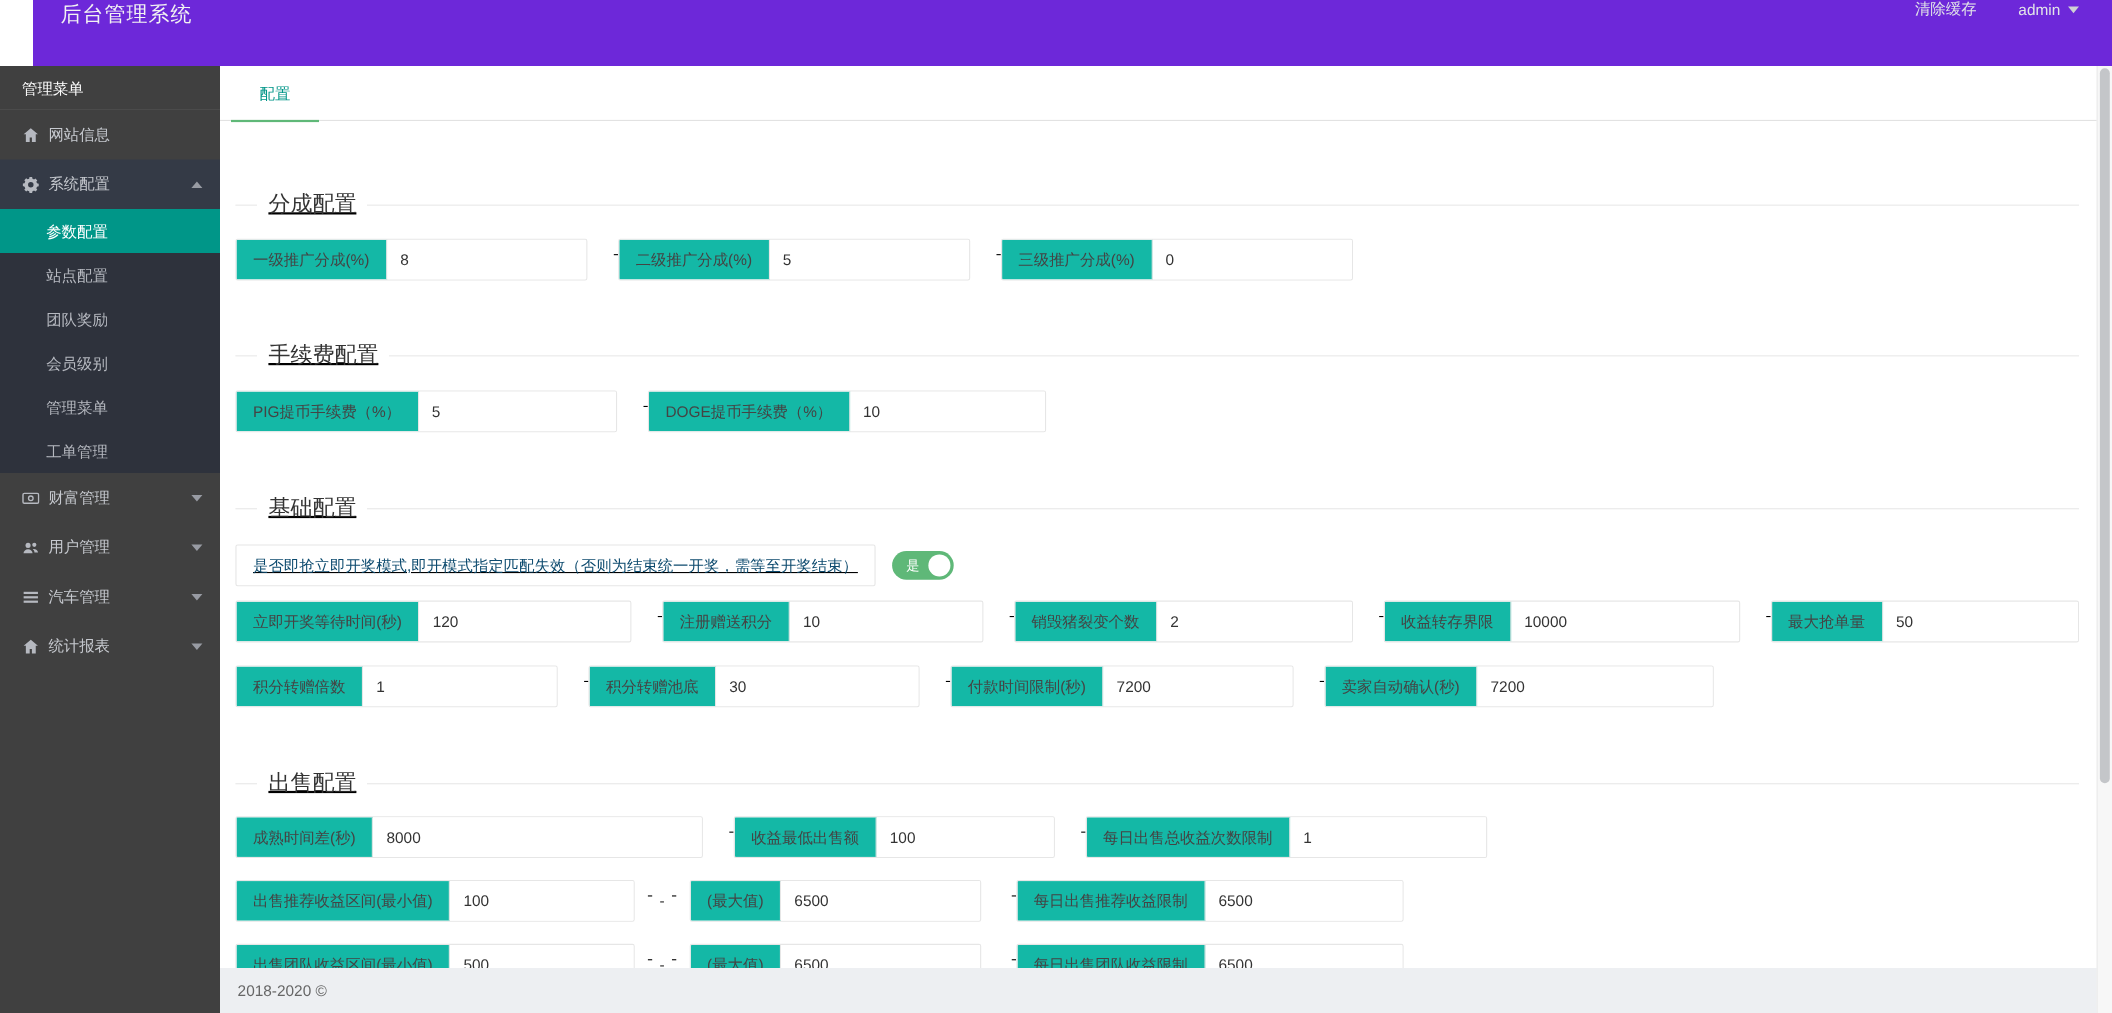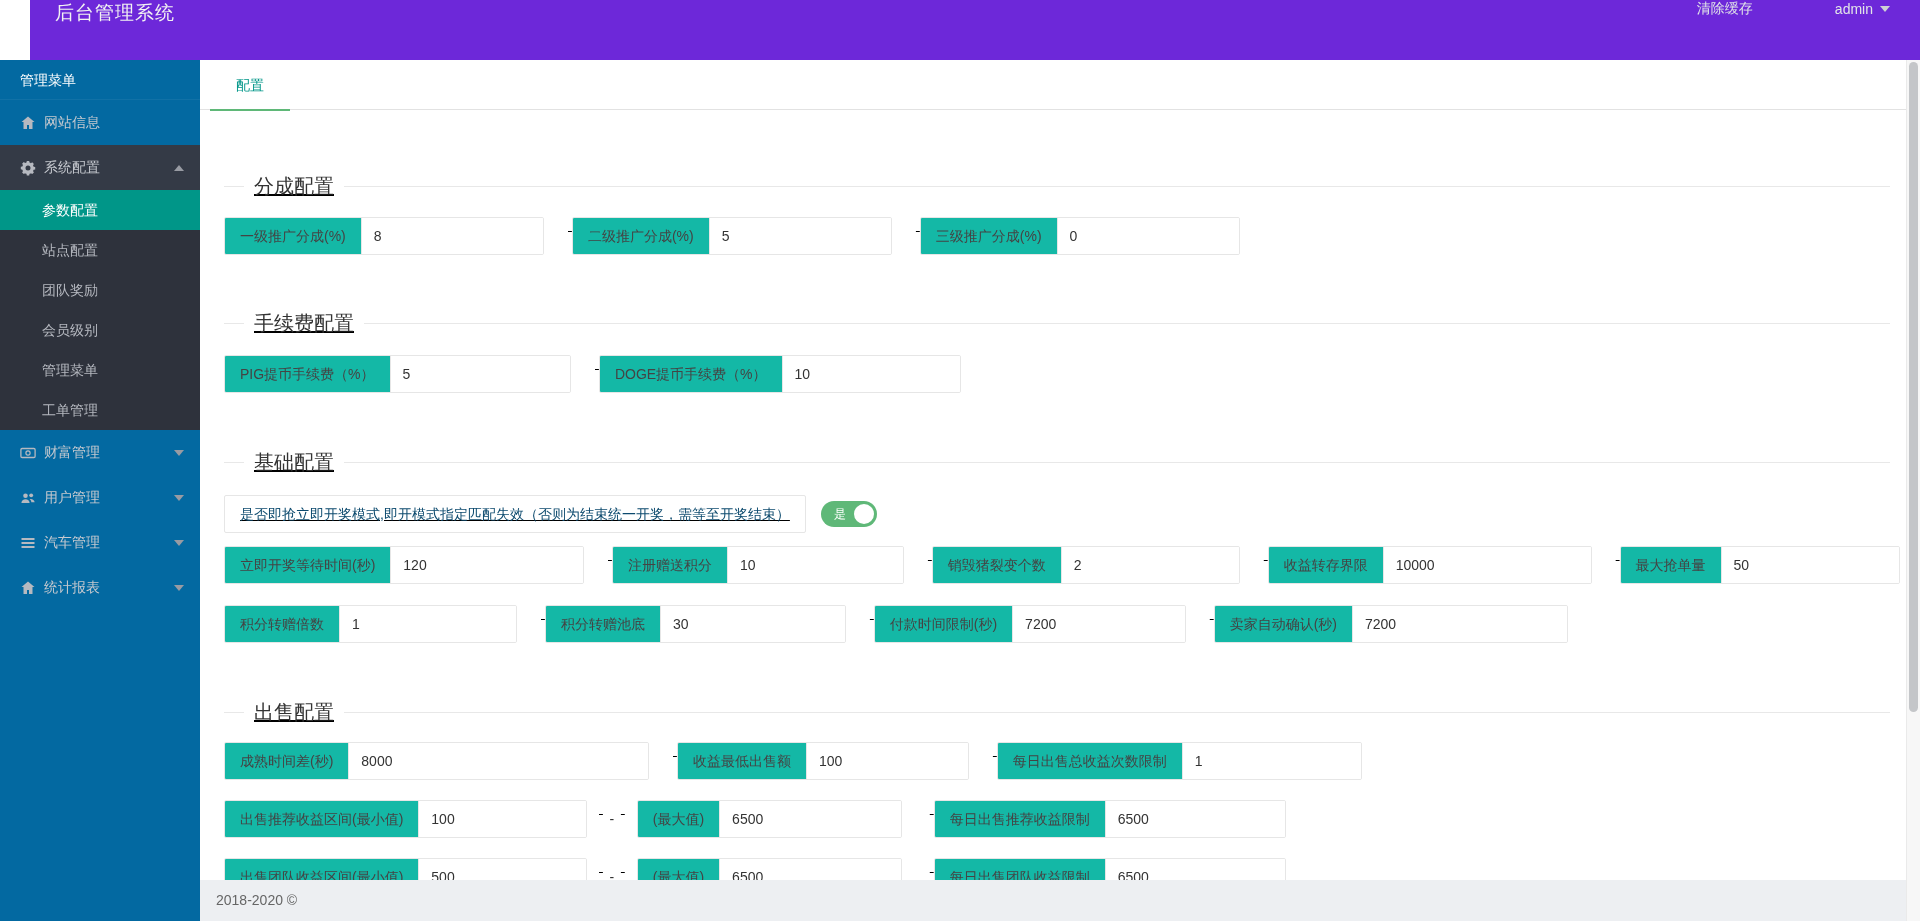--- a/index.html
+++ b/index.html
@@ -1,46 +1,46 @@
 <!DOCTYPE html>
 <html><head>
 <meta charset="utf-8">
 <style>
   * { box-sizing: border-box; margin: 0; padding: 0; }
   html,body { width:1920px; height:921px; overflow:hidden; font-family:"Liberation Sans","DejaVu Sans",sans-serif; font-size:14px; }
 
   
   .header { position:fixed; top:0; left:0; right:0; height:60px; background:#6d28d9; display:flex; align-items:flex-start; z-index:30;margin-left:30px; }
   .logo { width:200px; padding-left:25px; font-size:19px; color:#f2f2f2; letter-spacing:1px; white-space:nowrap; }
-  .header-right { margin-left:auto; display:flex; align-items:center; padding-right:30px;gap:44px; }
+  .header-right { margin-left:auto; display:flex; align-items:center; padding-right:30px; }
   .header-link { color:#e2e4e8; font-size:14px; cursor:pointer; margin-right:38px; }
   .header-user { color:#e2e4e8; font-size:14px; cursor:pointer; display:flex; align-items:center; }
   .caret-down { display:inline-block; width:0; height:0; margin-left:7px; border-left:5px solid transparent; border-right:5px solid transparent; border-top:6px solid #cfd1d5; }
 
   
-  .sidebar { position:fixed; top:60px; left:0; bottom:0; width:200px; background:#0369a1; z-index:20; }
+  .sidebar { position:fixed; top:60px; left:0; bottom:0; width:200px; background:#404040; z-index:20; }
   .menu-title { height:40px; line-height:40px; padding-left:20px; color:#ffffff; font-size:14px; border-bottom:1px solid rgba(255,255,255,0.06); }
   .nav-item { height:45px; display:flex; align-items:center; padding:0 16px 0 20px; color:#c6c9cf; cursor:pointer; }
   .nav-item.expanded { background:#343A46; }
   .nav-icon { width:24px; display:inline-flex; align-items:center; color:#b6b9c0; flex:none; }
   .nav-icon svg { width:16px; height:16px; }
   .nav-label { flex:1; white-space:nowrap; }
   .tri-up { width:0; height:0; border-left:5px solid transparent; border-right:5px solid transparent; border-bottom:6px solid #989ba3; }
   .tri-down { width:0; height:0; border-left:5px solid transparent; border-right:5px solid transparent; border-top:6px solid #989ba3; }
   .sub-menu { background:#2E323C; }
   .sub-item { height:40px; line-height:40px; padding-left:42px; color:#b6b9c0; cursor:pointer; white-space:nowrap; }
   .sub-item.active { background:#009688; color:#ffffff; }
 
   
   .main { position:fixed; top:60px; left:200px; right:0; bottom:0; background:#ffffff; overflow:hidden;text-decoration:underline; }
   .tabbar { height:50px; border-bottom:1px solid #e2e2e2; padding-left:10px; white-space:nowrap; }
   .tab-item { display:inline-block; position:relative; height:50px; line-height:50px; padding:0 26px; font-size:14px; color:#009688; cursor:pointer; }
   .tab-underline { position:absolute; left:0; right:0; bottom:-1px; height:2px; background:#5FB878; }
 
-  .form { padding:0 30px 0 24px; }
+  .form { padding:0 30px 0 14px; }
   fieldset.field { border:0; border-top:1px solid #e8e8e8; margin-top:55px; padding:0; }
   fieldset.field.first { margin-top:62px; }
   fieldset.field legend { margin-left:20px; padding:0 10px; font-size:20px; line-height:28px; color:#333; white-space:nowrap; }
 
   .form-row { white-space:nowrap; }
   .ig { display:inline-flex; height:38px; border:1px solid #e6e6e6; border-radius:2px; background:#fff; vertical-align:top; margin-right:24px; overflow:hidden; }
   .ig-label { background:#14b8a6; border-right:1px solid #e6e6e6; padding:0 15px; line-height:36px; font-size:14px; color:#444; white-space:nowrap; flex:none; }
   .ig-input { flex:1; min-width:0; border:none; outline:none; padding:0 12px; font-size:14px; color:#333; background:#fff; font-family:inherit; }
   .sep-dash { display:inline-block; width:18px; text-align:center; line-height:38px; color:#333; vertical-align:top; }
 

